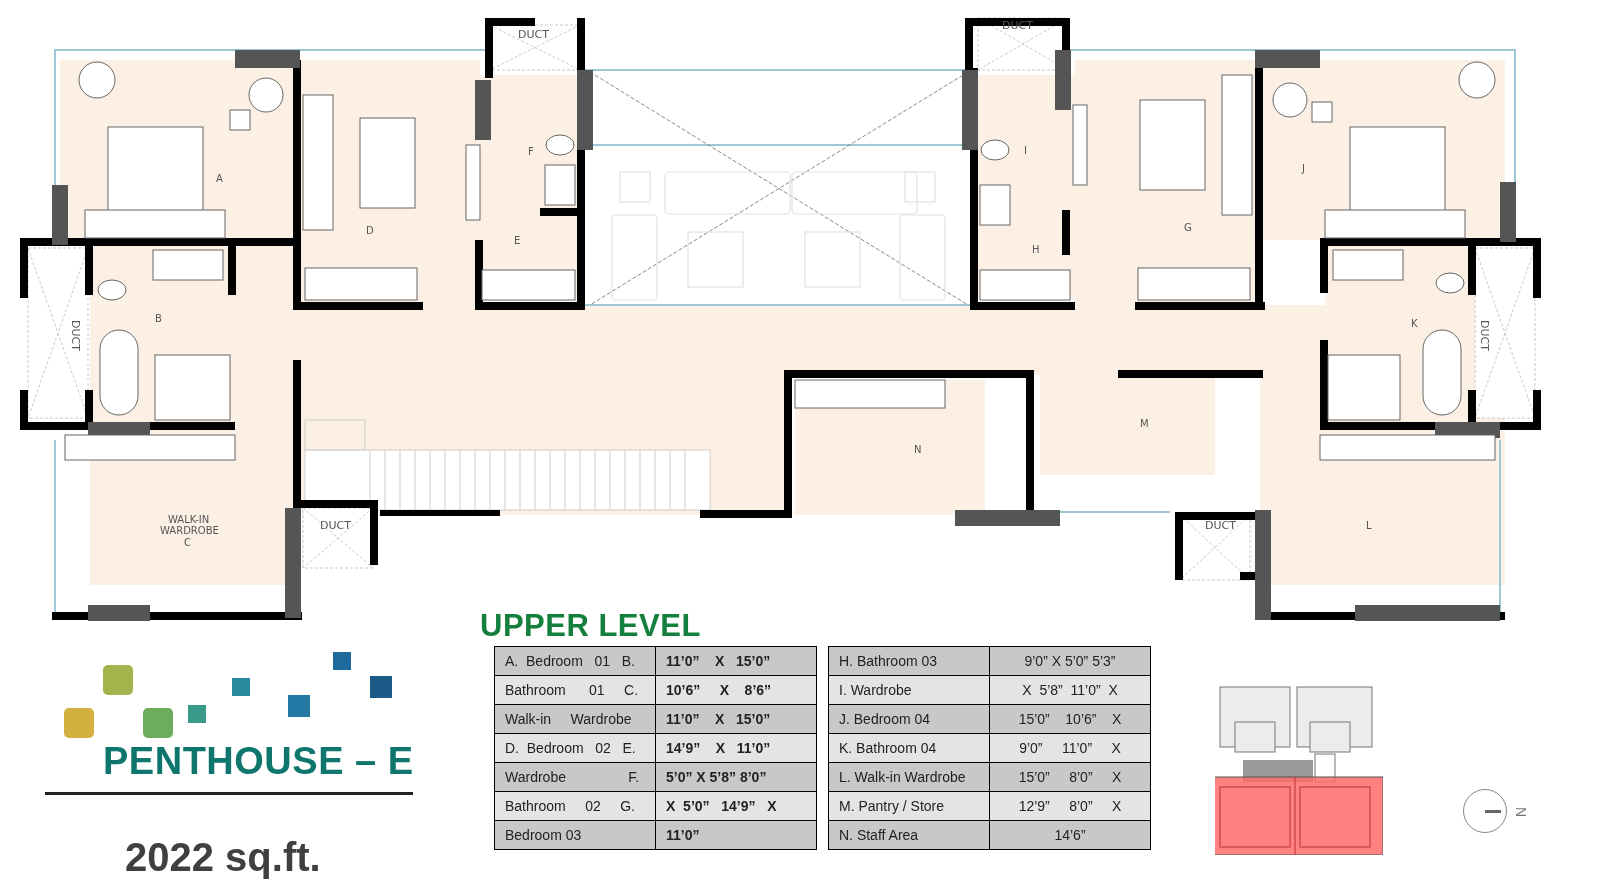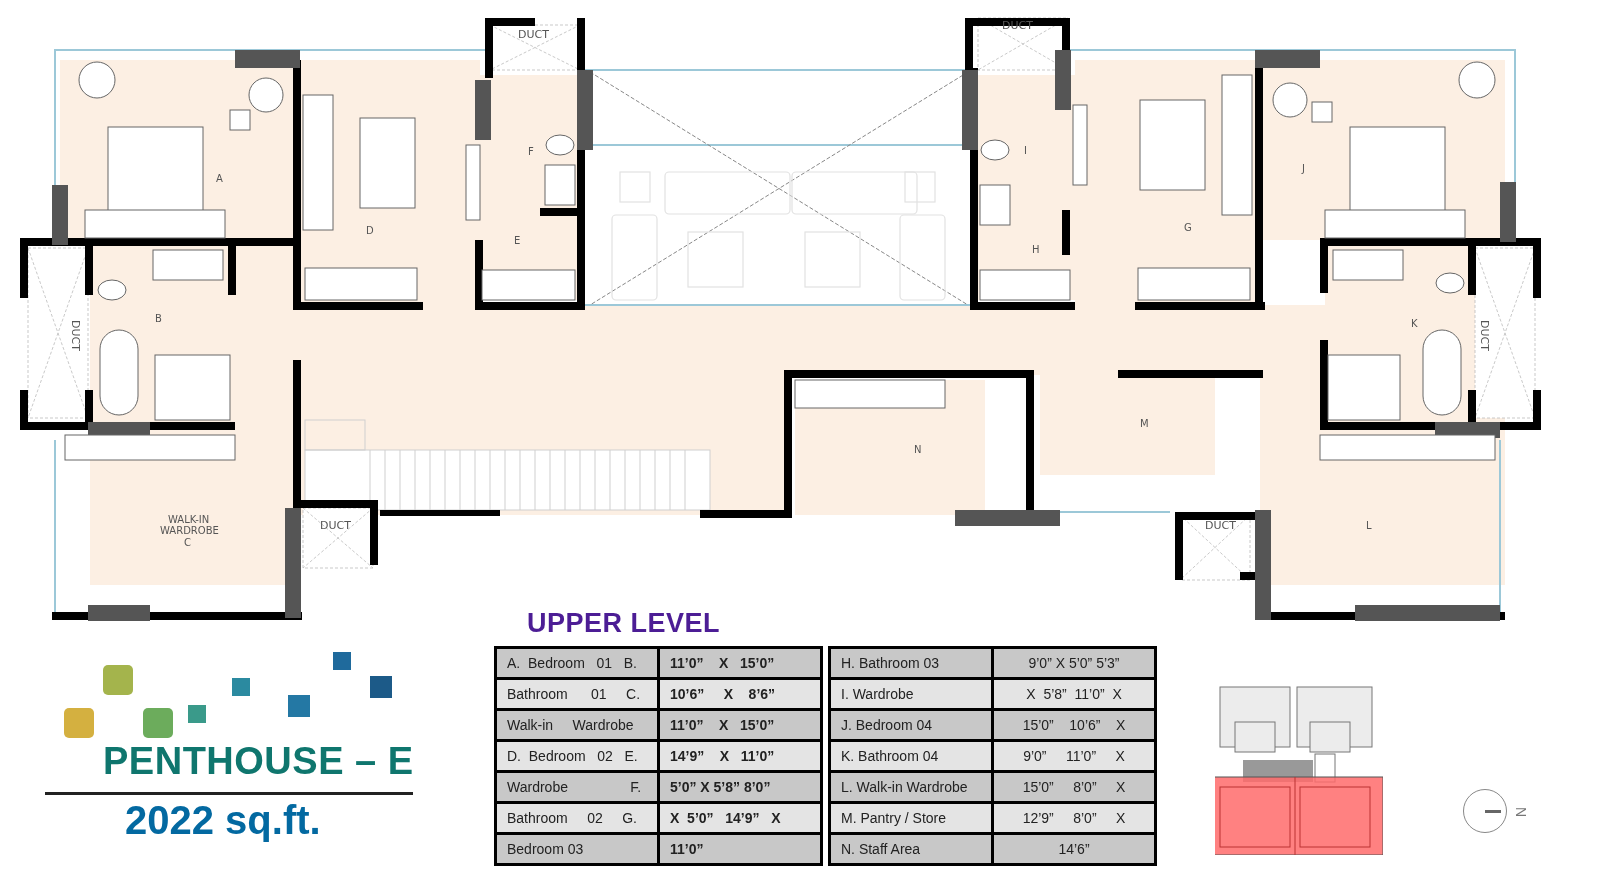--- a/index.html
+++ b/index.html
@@ -1,33 +1,33 @@
 <!DOCTYPE html>
 <html><head>
 <meta charset="utf-8">
 <style>
   html,body{margin:0;padding:0;background:#ffffff;}
   body{width:1600px;height:889px;position:relative;overflow:hidden;font-family:"Liberation Sans",sans-serif;}
   #plan{position:absolute;left:0;top:0;}
   .lbl{font-family:"DejaVu Sans",sans-serif;font-size:10px;fill:#555;}
   .duct{font-family:"DejaVu Sans",sans-serif;font-size:11px;fill:#555;}
-  .title{position:absolute;left:527px;top:608px;font-size:27px;font-weight:bold;color:#4c1d95;letter-spacing:0.5px;font-family:"Liberation Sans",sans-serif;}
+  .title{position:absolute;left:480px;top:608px;font-size:31px;font-weight:bold;color:#15803d;letter-spacing:0.5px;font-family:"Liberation Sans",sans-serif;}
   table.spec{position:absolute;border-collapse:collapse;font-family:"Liberation Sans",sans-serif;font-size:14px;color:#222;}
-  table.spec td{height:28px;padding:0 10px;border:3px solid #000000;white-space:pre;margin-top:39px;}
+  table.spec td{height:28px;padding:0 10px;border:1px solid #000000;white-space:pre;margin-top:39px;}
   table.spec tr:nth-child(odd) td{background:#c8c8c8;}
   table.spec tr:nth-child(even) td{background:#e4e4e4;}
   #tbl-left{left:494px;top:646px;}
   #tbl-left td:first-child{width:140px;}
   #tbl-left td:last-child{width:140px;font-weight:bold;}
   #tbl-right{left:828px;top:646px;}
   #tbl-right td:first-child{width:140px;}
   #tbl-right td:last-child{width:140px;text-align:center;}
   .brand-name{position:absolute;left:103px;top:740px;font-size:38px;font-weight:bold;color:#0f766e;font-family:"Liberation Sans",sans-serif;letter-spacing:0.5px;}
   .brand-line{position:absolute;left:45px;top:792px;width:368px;height:3px;background:#222;}
-  .brand-area{position:absolute;left:125px;top:798px;font-size:40px;font-weight:bold;color:#0369a1;font-family:"Liberation Sans",sans-serif;}
+  .brand-area{position:absolute;left:125px;top:835px;font-size:40px;font-weight:bold;color:#404040;font-family:"Liberation Sans",sans-serif;}
   .sq{position:absolute;}
   .keyplan{position:absolute;left:1215px;top:682px;width:168px;height:173px;}
   .compass{position:absolute;left:1463px;top:789px;width:42px;height:42px;border:1px solid #888;border-radius:50%;}
   .compass .needle{position:absolute;left:21px;top:20px;width:16px;height:3px;background:#666;}
   .compass-n{position:absolute;left:1516px;top:804px;font-size:14px;color:#777;transform:rotate(90deg);font-family:"Liberation Sans",sans-serif;}
 </style>
 </head>
 <body>
 
 <svg id="plan" width="1600" height="640" viewBox="0 0 1600 640">

